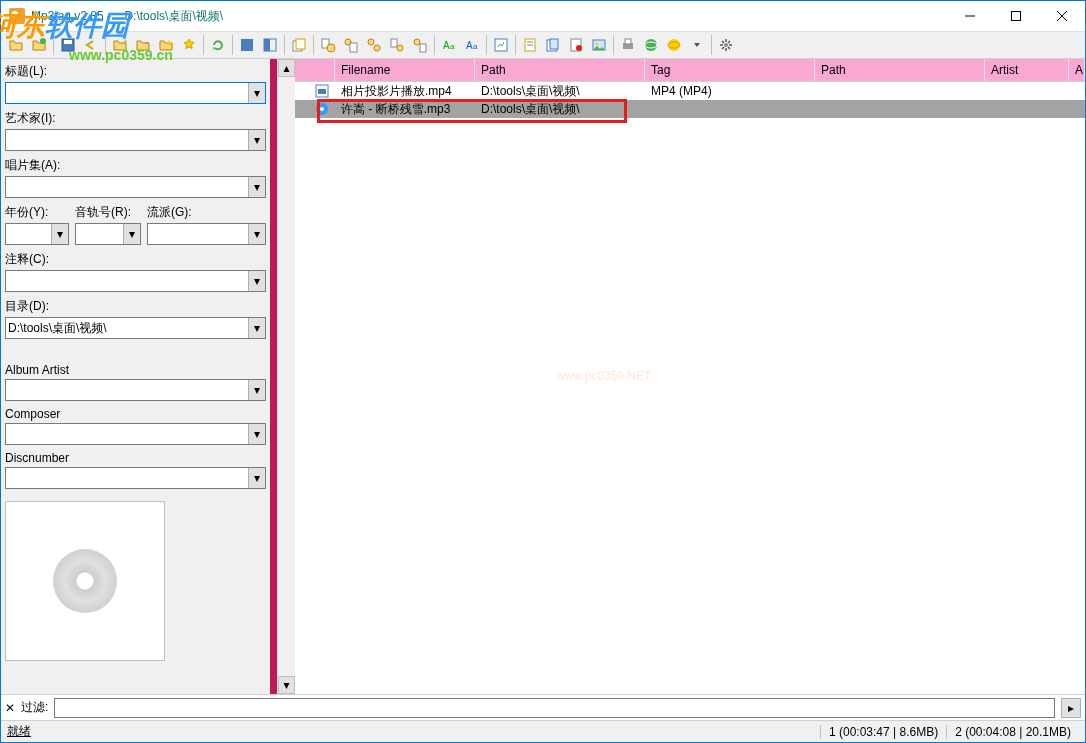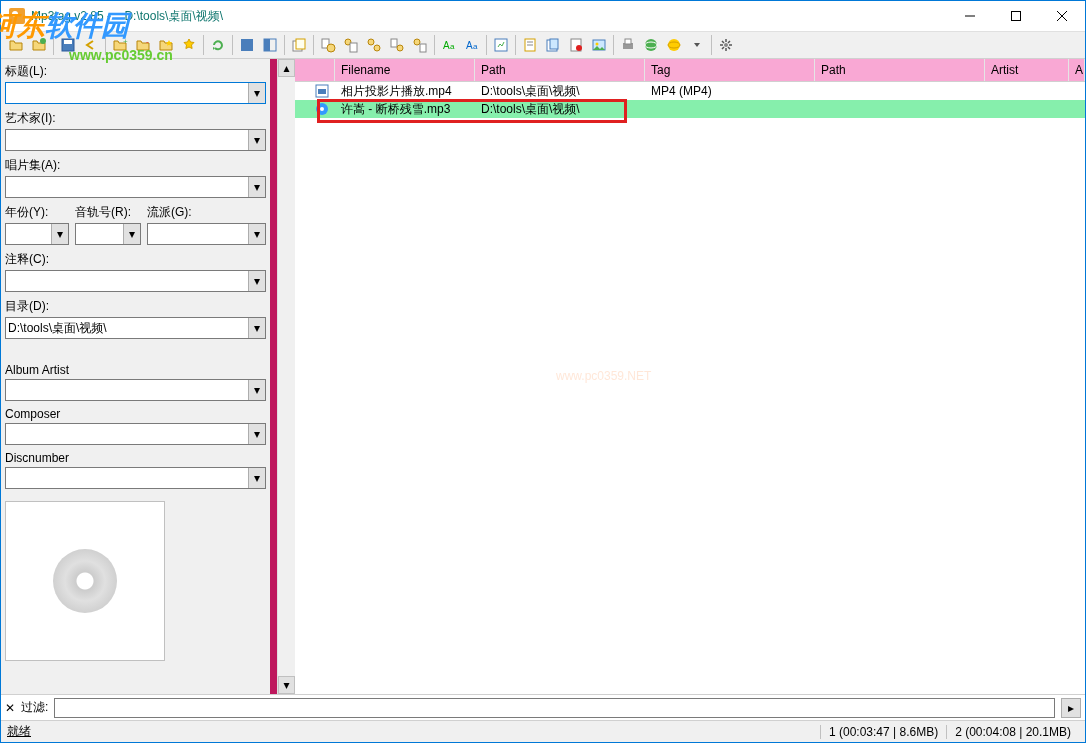--- a/index.html
+++ b/index.html
@@ -26,21 +26,21 @@
 .row { display: flex; gap: 6px; }
 .row .field-group { flex: 1; }
 .art-box { width: 160px; height: 160px; background: #fff; border: 1px solid #c0c0c0; display: flex; align-items: center; justify-content: center; margin-top: 6px; }
 .disc-icon { width: 64px; height: 64px; border-radius: 50%; background: radial-gradient(circle, #fff 8px, #ccc 9px, #e0e0e0 20px, #d0d0d0 32px); position: relative; }
 .main-panel { flex: 1; display: flex; flex-direction: column; }
 .list-header { height: 23px; display: flex; border-bottom: 1px solid #d0d0d0; background: #fff; }
 .list-header .col { border-right: 1px solid #e5e5e5; padding: 4px 6px; display: flex; align-items: center; background: #f9a8d4; cursor: pointer; text-align: right; }
 .list-body { flex: 1; background: #fff; position: relative; }
 .list-row { height: 18px; display: flex; align-items: center; }
 .list-row .cell { padding: 0 6px; overflow: hidden; white-space: nowrap; display: flex; align-items: center; gap: 4px; }
-.list-row.selected { background: #86efac; text-align: center; }
+.list-row.selected { background: #a3a3a3; text-align: center; }
 .row-icon { width: 14px; height: 14px; flex-shrink: 0; }
 .highlight { position: absolute; border: 3px solid #e02020; pointer-events: none; }
 .filter-bar { height: 26px; border-top: 1px solid #d0d0d0; display: flex; align-items: center; padding: 0 4px; gap: 6px; }
 .filter-input { flex: 1; height: 20px; border: 1px solid #7a7a7a; }
 .arrow-btn { width: 20px; height: 20px; border: 1px solid #adadad; background: #e1e1e1; display: flex; align-items: center; justify-content: center; cursor: pointer; }
 .statusbar { height: 22px; border-top: 1px solid #d0d0d0; display: flex; align-items: center; padding: 0 6px; background: #f0f0f0; }
 .statusbar .status-left { flex: 1; text-decoration: underline; }
 .statusbar .status-seg { padding: 0 8px; border-left: 1px solid #c0c0c0; }
 .watermark { position: absolute; pointer-events: none; z-index: 100; }
 .watermark.logo { left: -12px; top: 6px; font-size: 28px; font-weight: bold; font-style: italic; }

